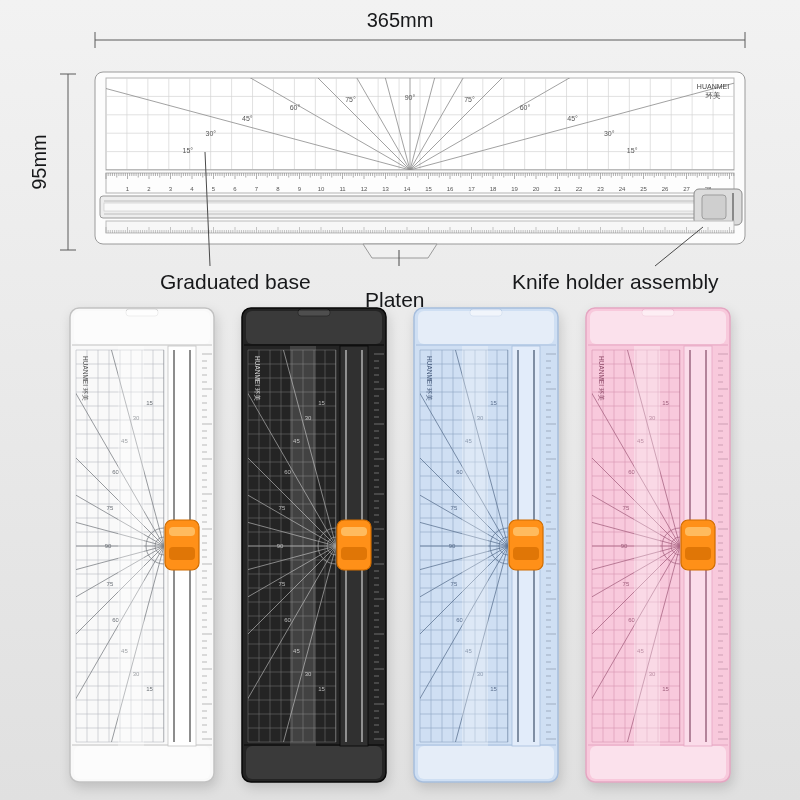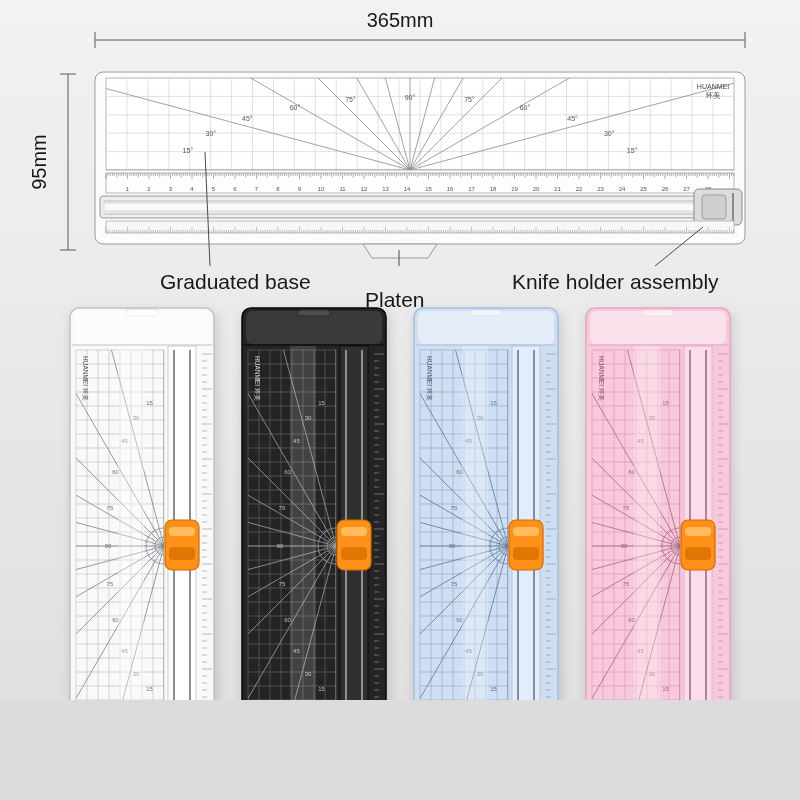--- a/index.html
+++ b/index.html
@@ -1,17 +1,17 @@
 <!DOCTYPE html>
 <html><head>
 <meta charset="utf-8">
 <style>
   html,body{margin:0;padding:0;background:#dcdcdc;}
   .stage{
-    position:relative;width:800px;height:700px;overflow:hidden;
+    position:relative;width:800px;height:800px;overflow:hidden;
     background:linear-gradient(180deg,#f2f2f2 0%,#eaeaea 45%,#e0e0e0 100%);
     font-family:"Liberation Sans",sans-serif;
   }
   svg text{font-family:"Liberation Sans",sans-serif;}
   #topview{position:absolute;left:0;top:0;}
   .callout{position:absolute;font-size:21px;color:#17181a;white-space:nowrap;}
   #cb-base{left:160px;top:270px;}
   #cb-platen{left:365px;top:288px;}
   #cb-knife{left:512px;top:270px;}
   #variants{

